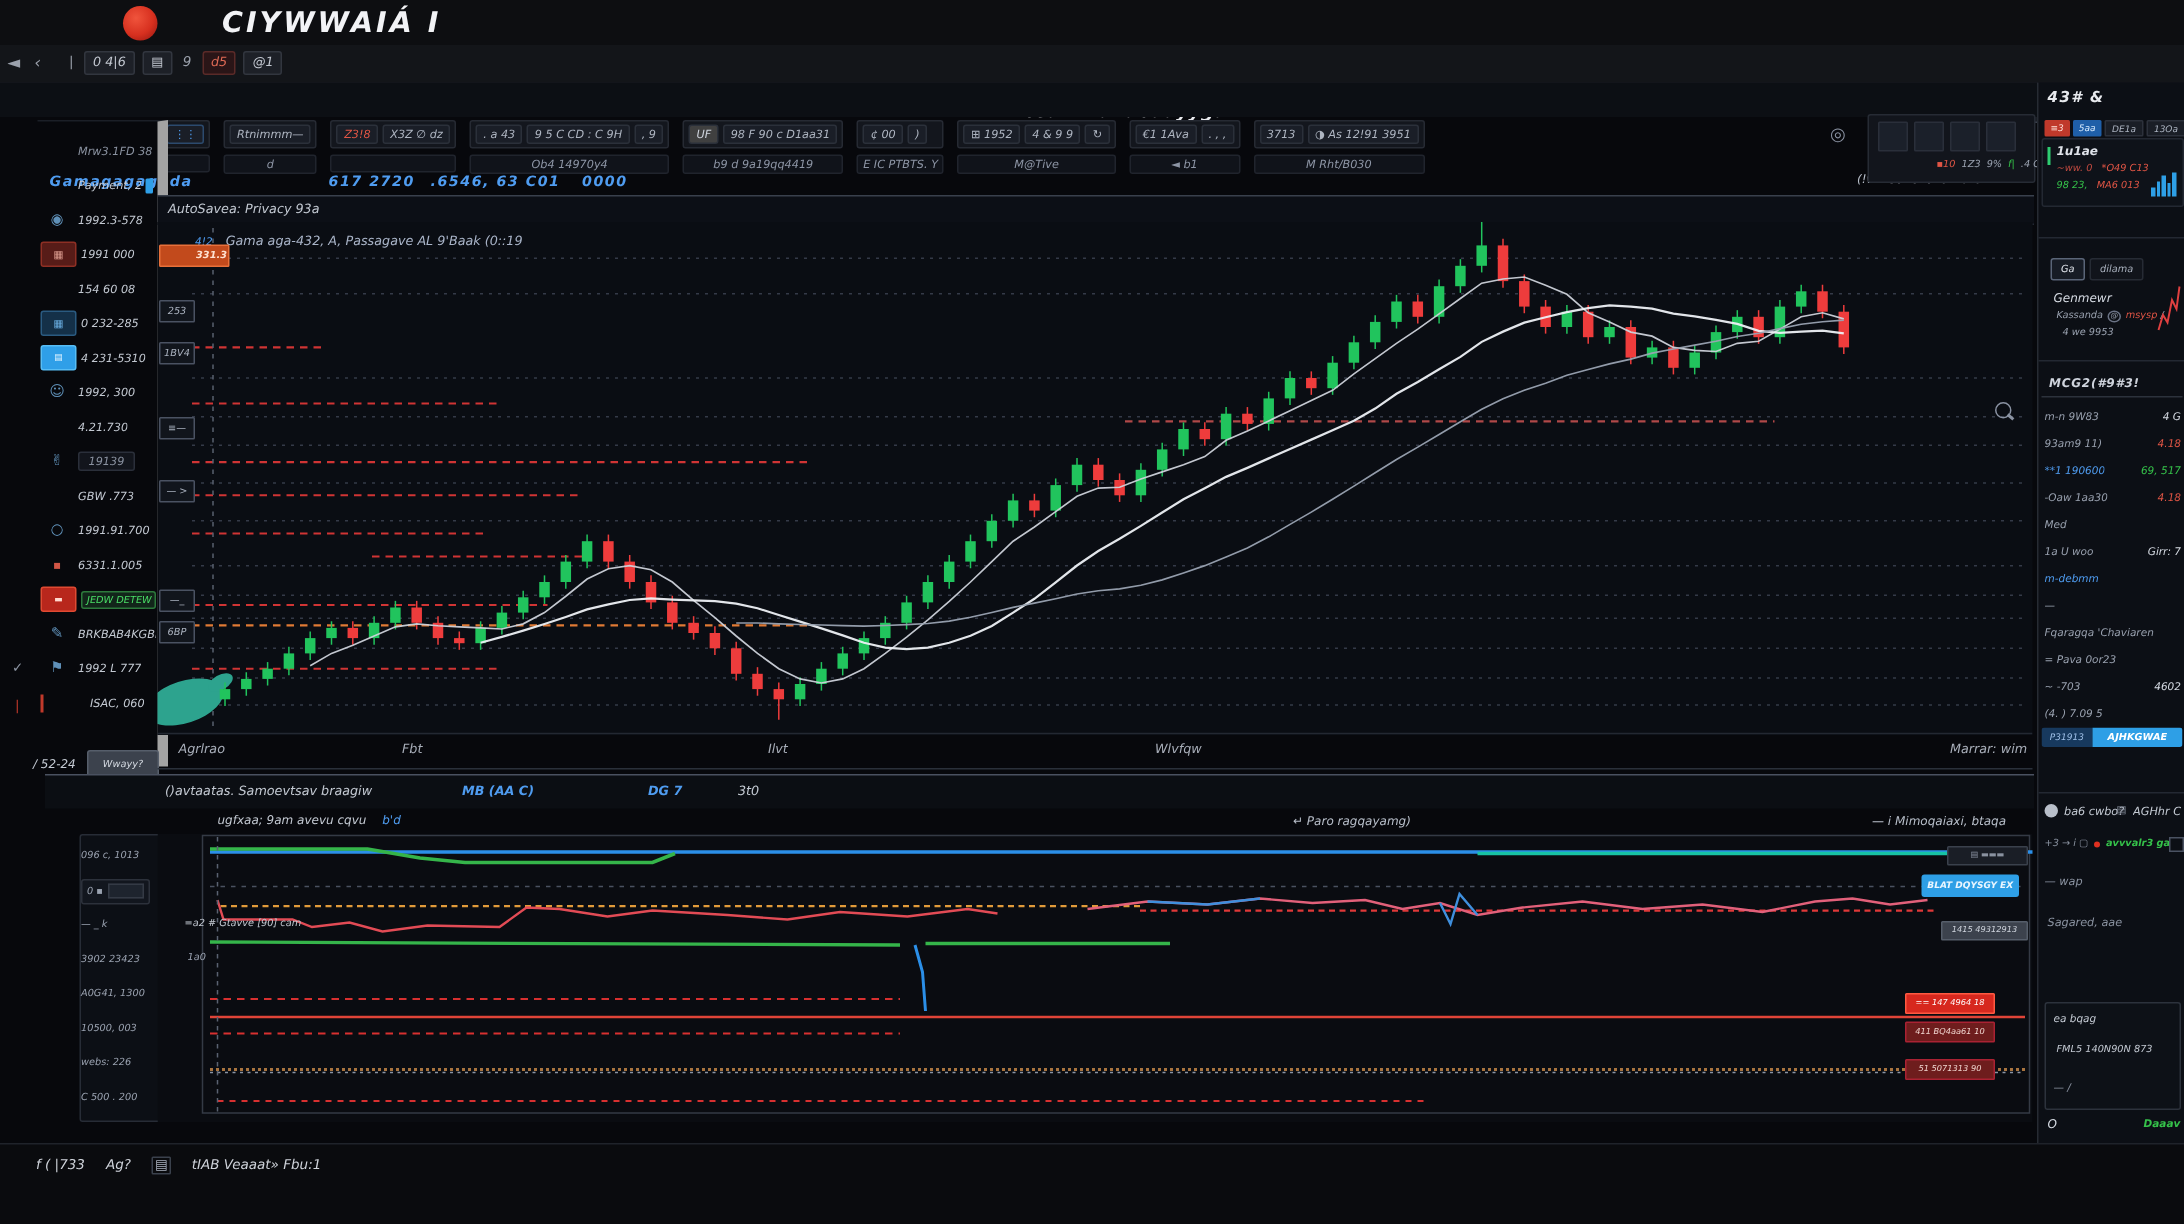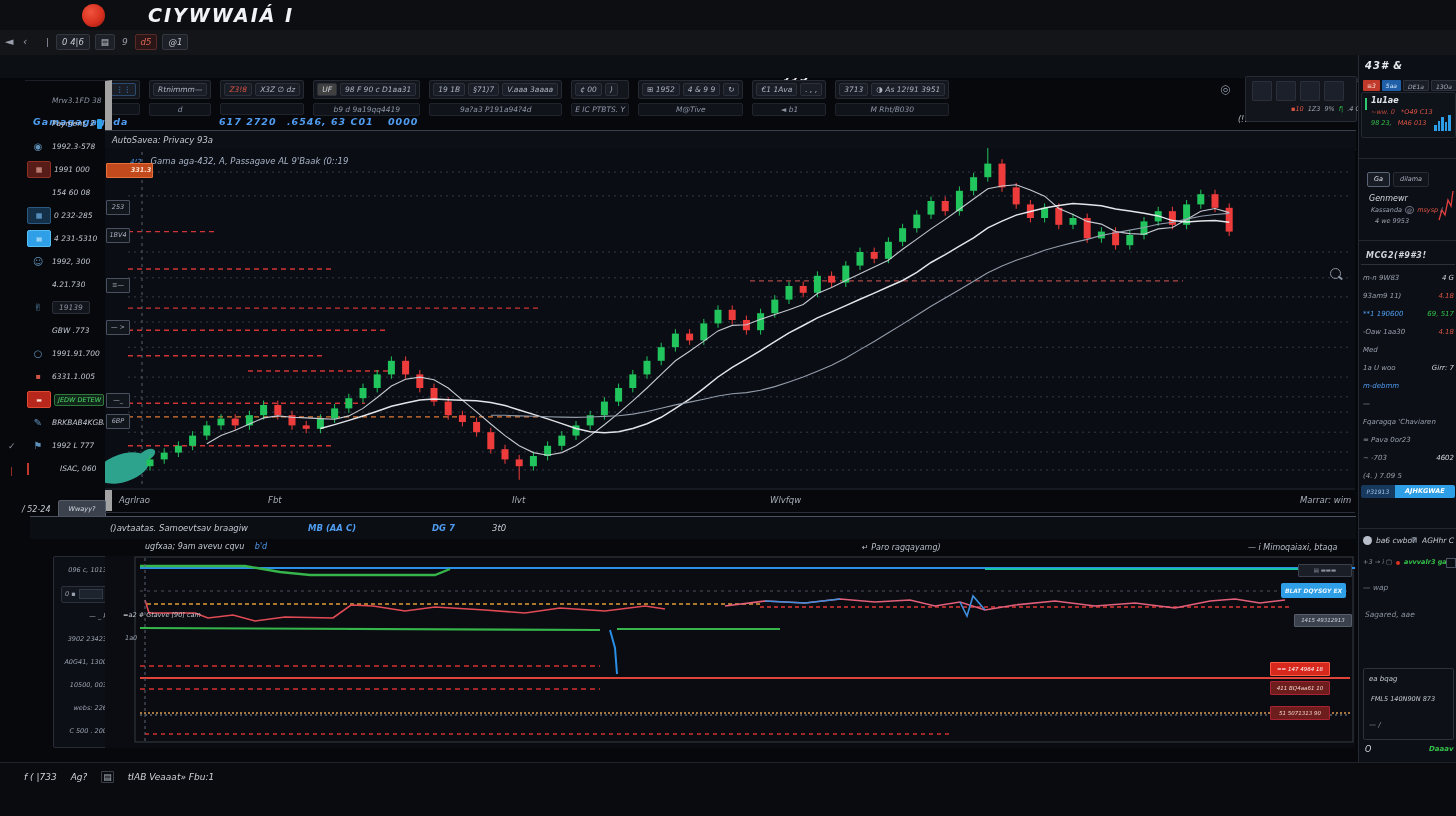--- a/index.html
+++ b/index.html
@@ -64,21 +64,21 @@
   .wl-chip{width:8px;height:10px;background:#2f9fe8;border-radius:1px;margin-left:auto;margin-right:2px;}
   .wl-tick{width:2px;height:12px;background:#c0392b;margin-right:3px;flex:none;}
   #sb-page{left:22px;top:505px;font-size:8px;color:#c3c9d2;}
   #sb-page2{left:31px;top:526px;font-size:8px;color:#9aa2b0;}
   .gray-btn{background:#3c424d;border:1px solid #565e6b;border-radius:2px;color:#d5dae2;font-size:6.5px;
             text-align:center;overflow:hidden;white-space:nowrap;}
   #sb-btn1{left:58px;top:500px;width:46px;height:17px;line-height:17px;}
   #sb-btn2{left:58px;top:522px;width:46px;height:13px;line-height:13px;}
   
   #minilist{left:53px;top:556px;width:55px;height:192px;background:#0c0f15;border:1px solid #272c36;
-            border-radius:2px;display:flex;flex-direction:column;align-items:flex-end;padding-top:6px;box-sizing:border-box;}
+            border-radius:2px;display:flex;flex-direction:column;align-items:flex-start;padding-top:6px;box-sizing:border-box;}
   .ml-item{font-size:6.5px;color:#9aa2b0;height:25px;line-height:14px;white-space:nowrap;}
   .ml-drop{width:46px;height:18px;background:#12161e;border:1px solid #2c313b;border-radius:2px;margin-bottom:6px;
            display:flex;align-items:center;gap:3px;padding:0 3px;box-sizing:border-box;}
   .ml-drop span{font-size:6.5px;color:#9aa2b0;}
   .ml-dropbox{flex:1;height:8px;background:#1e242e;border:1px solid #343a45;}
   
   #chart-header{left:105px;top:130px;width:1251px;height:18px;background:#0c0f16;
                 border-top:1px solid #39404c;border-bottom:1px solid #232832;}
   #ch-left{left:7px;top:4px;font-size:8.5px;color:#c3c9d2;}
   #ch-mid{left:327px;top:14px;font-size:8.5px;color:#c3c9d2;margin-top:34px;}
@@ -232,32 +232,32 @@
     </div>
     <div class="tb-group">
       <div class="tb-row">
         <span class="tb-btn tb-redtext">Z3!8</span>
         <span class="tb-btn">X3Z ∅ ǳ</span>
       </div>
       <div class="tb-cap"></div>
     </div>
     <div class="tb-group">
       <div class="tb-row">
+        <span class="tb-btn">. a 43</span>
+        <span class="tb-btn">9 5 C CD : C 9H</span>
+        <span class="tb-btn">, 9</span>
+      </div>
+      <div class="tb-cap">Ob4 14970y4</div>
+    </div>
+    <div class="tb-group">
+      <div class="tb-row">
         <span class="tb-btn tb-thumb">UF</span>
         <span class="tb-btn">98 F 90 c D1aa31</span>
       </div>
       <div class="tb-cap">b9 d 9a19qq4419</div>
-    </div>
-    <div class="tb-group">
-      <div class="tb-row">
-        <span class="tb-btn">19 1B</span>
-        <span class="tb-btn">§71)7</span>
-        <span class="tb-btn">V.aaa 3aaaa</span>
-      </div>
-      <div class="tb-cap">9a?a3 P191a94?4d</div>
     </div>
     <div class="tb-group">
       <div class="tb-row">
         <span class="tb-btn">¢ 00</span>
         <span class="tb-btn">)</span>
       </div>
       <div class="tb-cap">E IC PTBTS. Y</div>
     </div>
     <div class="tb-group">
       <div class="tb-row">

